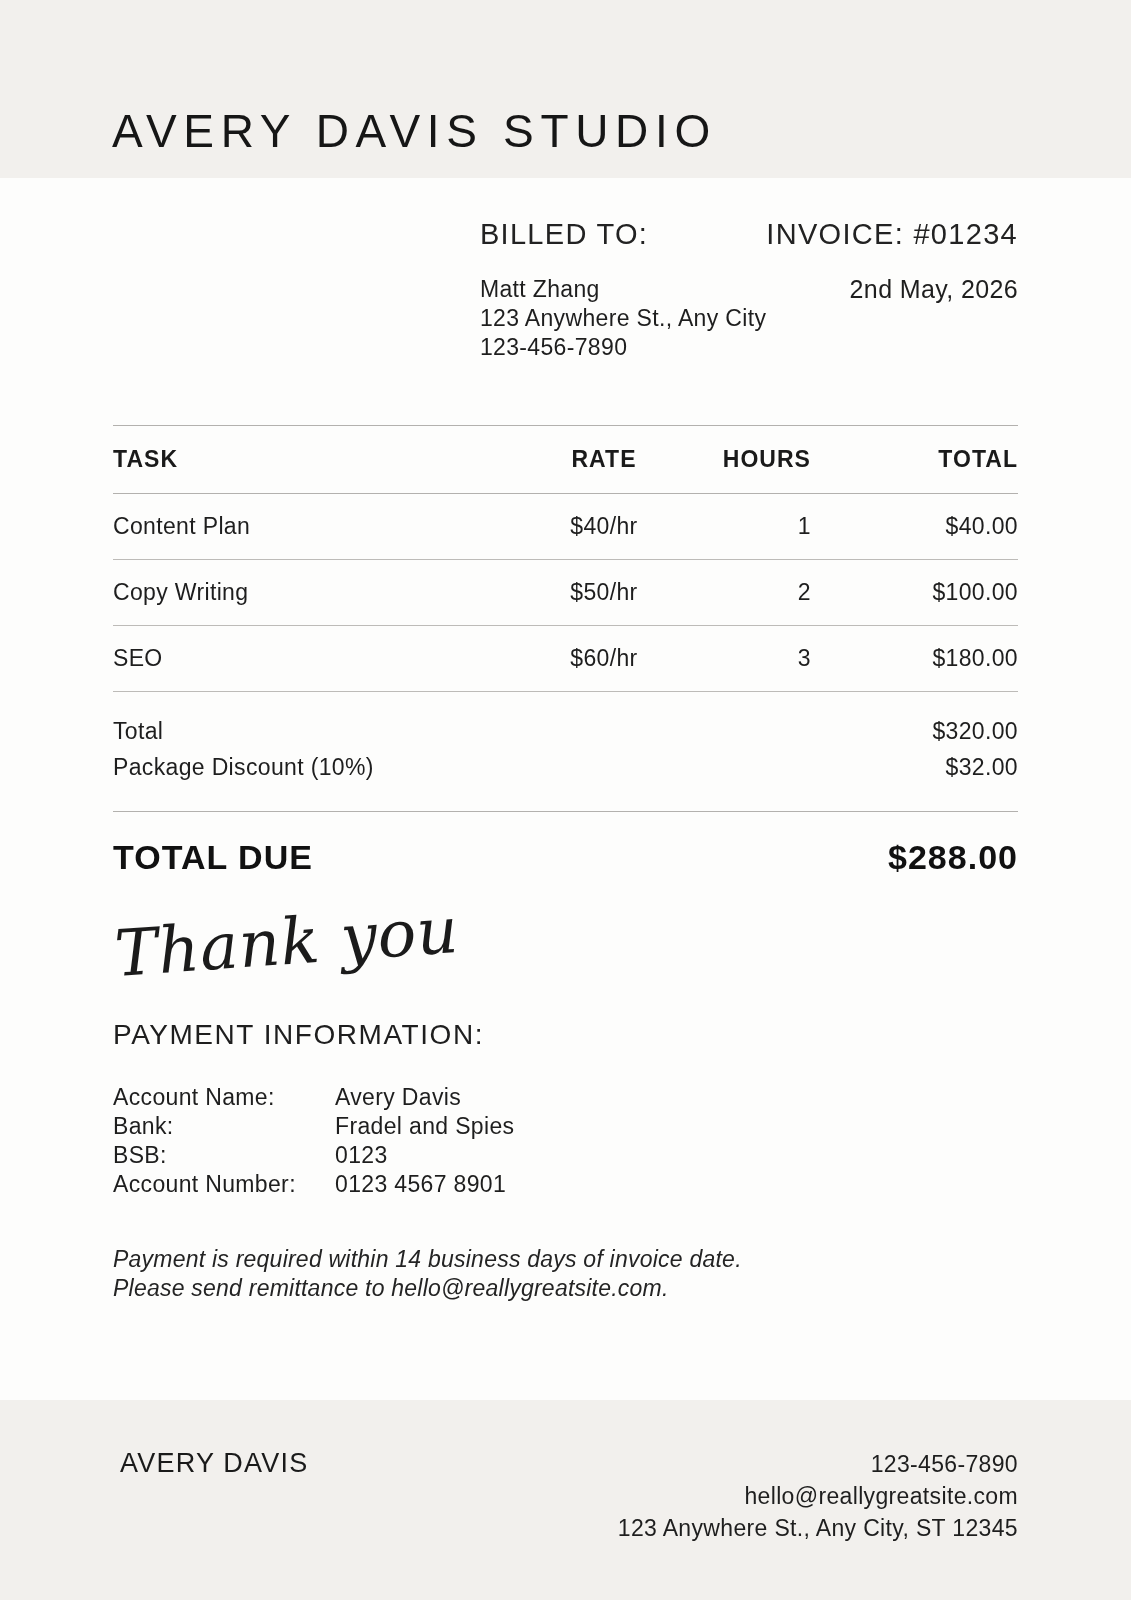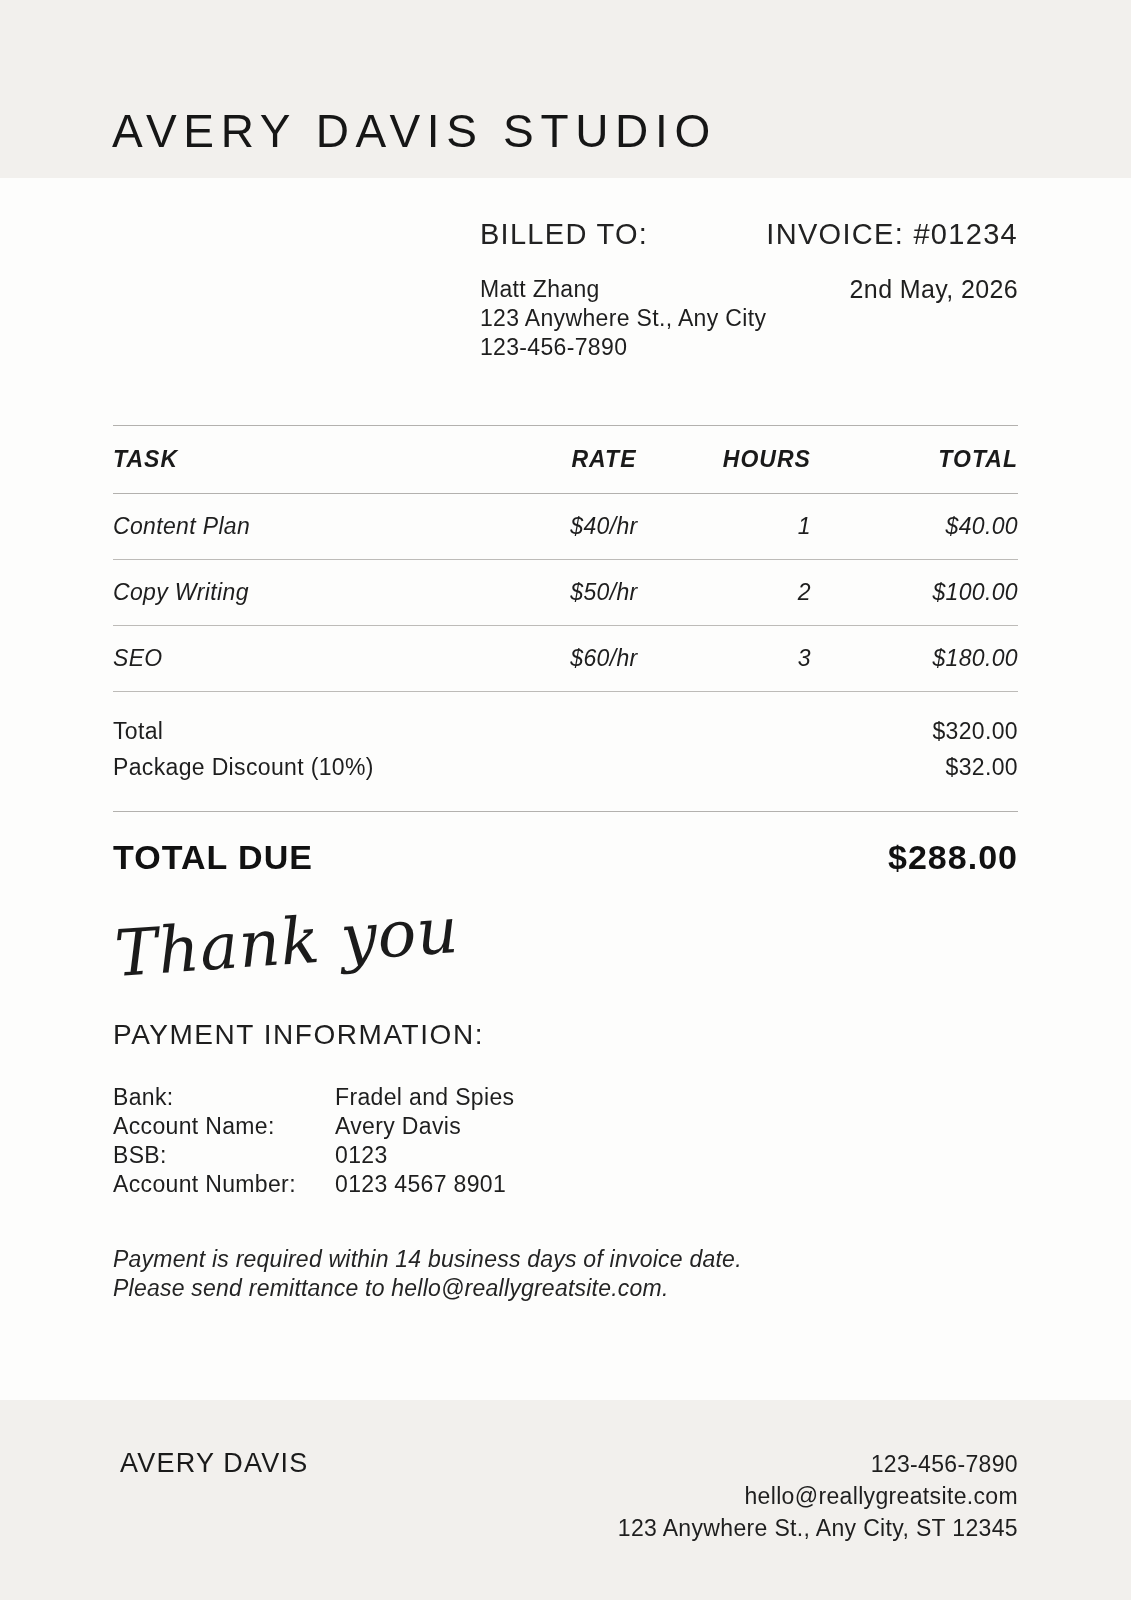--- a/index.html
+++ b/index.html
@@ -37,21 +37,20 @@
   .bill-left .client-lines { margin-top:24px; font-size:23px; line-height:29px; letter-spacing:0.015em; }
   .bill-right { text-align:right; }
   .bill-right .invoice-date { margin-top:24px; font-size:25px; line-height:29px; letter-spacing:0.015em; }
 
   
   table.invoice {
     width:100%;
     border-collapse:collapse;
     margin-top:63px;
     font-size:23px;
-    font-style:italic;
   }
   table.invoice thead tr {
     border-top:1.5px solid #b3b1ae;
     border-bottom:1.5px solid #b3b1ae;
     height:68px;
   }
   table.invoice th {
     font-weight:700;
     letter-spacing:0.045em;
     color:#1a1a1a;
@@ -185,26 +184,26 @@
   </div>
 
   <div class="signature">
     <span class="signature-text">Thank you</span>
   </div>
 
   <div class="payment-heading">PAYMENT INFORMATION:</div>
 
   <div class="payment-fields">
     <div class="payment-field-row">
+      <span class="payment-field-label">Account Name:</span>
+      <span class="payment-field-value">Avery Davis</span>
+    </div>
+    <div class="payment-field-row">
       <span class="payment-field-label">Bank:</span>
       <span class="payment-field-value">Fradel and Spies</span>
-    </div>
-    <div class="payment-field-row">
-      <span class="payment-field-label">Account Name:</span>
-      <span class="payment-field-value">Avery Davis</span>
     </div>
     <div class="payment-field-row">
       <span class="payment-field-label">BSB:</span>
       <span class="payment-field-value">0123</span>
     </div>
     <div class="payment-field-row">
       <span class="payment-field-label">Account Number:</span>
       <span class="payment-field-value">0123 4567 8901</span>
     </div>
   </div>

